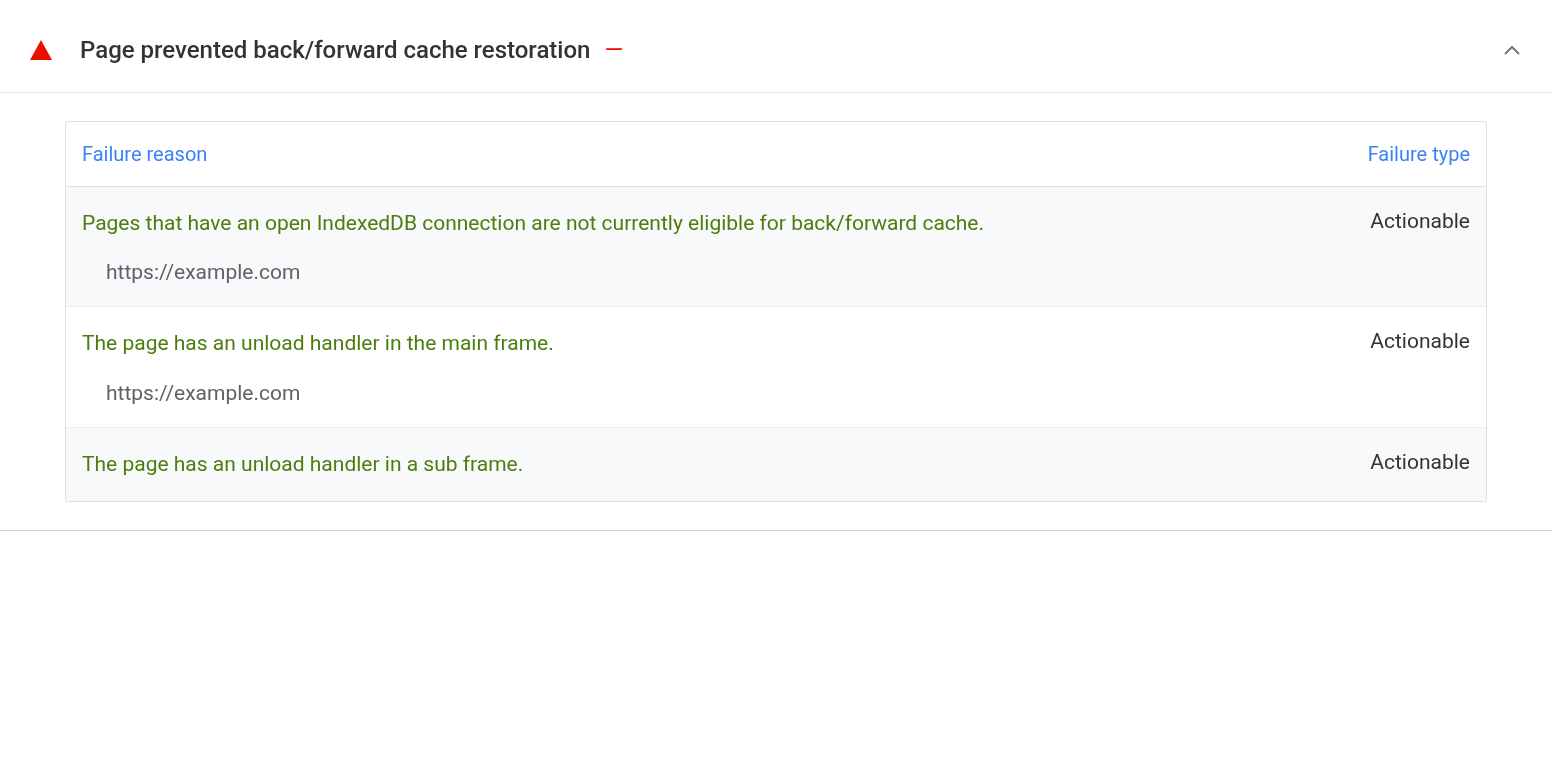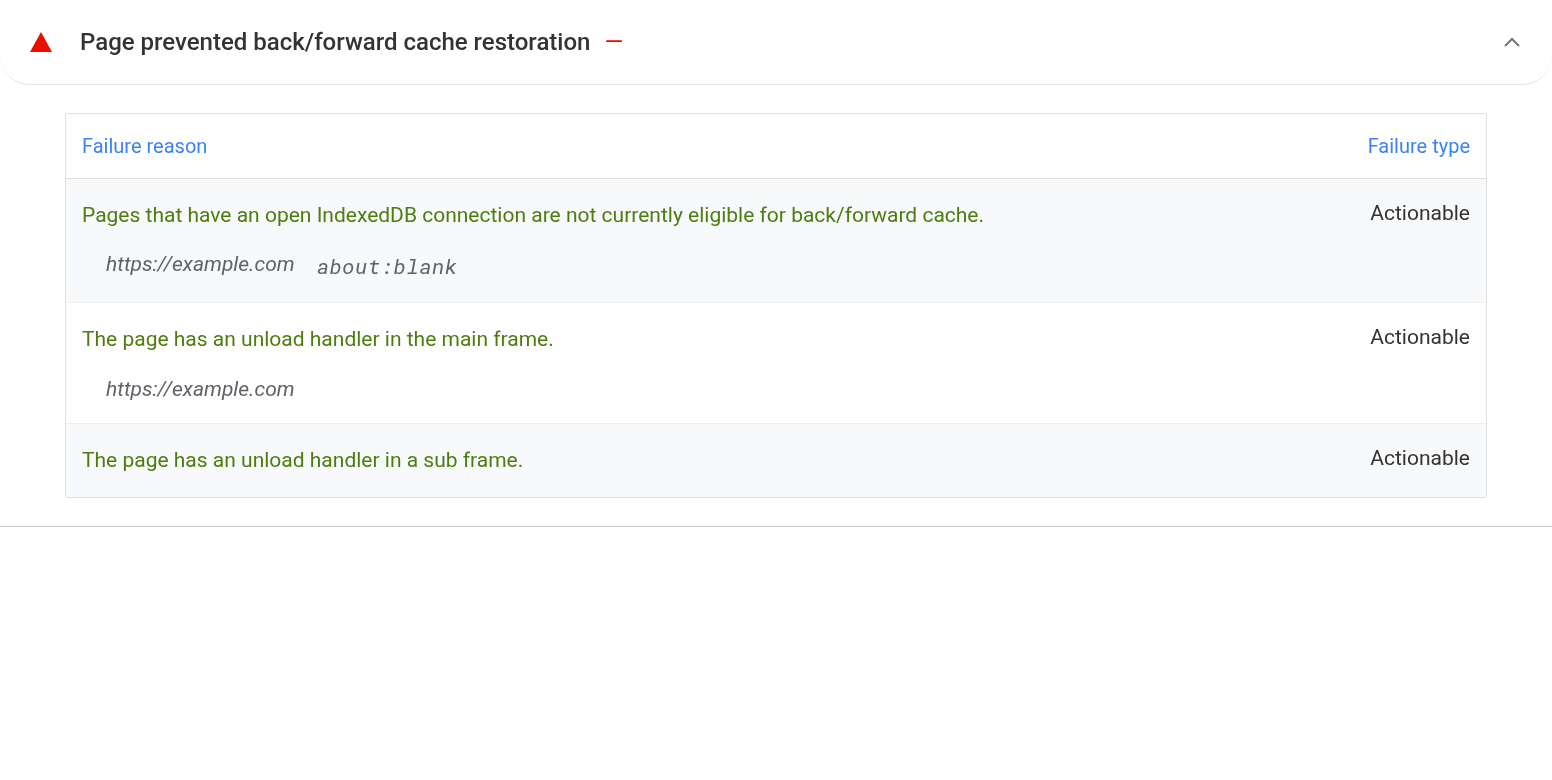--- a/index.html
+++ b/index.html
@@ -9,23 +9,22 @@
     }
     body {
       font-family: Roboto, -apple-system, BlinkMacSystemFont, "Segoe UI", Helvetica, Arial, sans-serif;
       background: #fff;
       color: #333;
       font-size: 20px;
     }
     .header {
       display: flex;
       align-items: center;
-      padding: 28px 30px 28px 30px;
+      padding: 36px 30px 28px 30px;
       border-bottom: 1px solid #e6e6e6;
-      border-radius: 30px;
     }
     .header-icon {
       width: 0;
       height: 0;
       border-left: 11px solid transparent;
       border-right: 11px solid transparent;
       border-bottom: 20px solid #eb0f00;
       margin-right: 28px;
       flex-shrink: 0;
     }
@@ -111,22 +110,22 @@
     }
     .row-type {
       font-size: 21px;
       color: #333;
       white-space: nowrap;
     }
     .row-urls {
       margin-top: 22px;
       padding-left: 24px;
       display: flex;
+      flex-direction: column;
       gap: 22px;
-      font-style: italic;
     }
     .row-url {
       font-size: 21px;
       color: #5f6368;
     }
     .row-url.mono {
       font-family: "Roboto Mono", "SF Mono", Menlo, Consolas, monospace;
       letter-spacing: 0.5px;
     }
     .bottom-border {
@@ -157,21 +156,20 @@
       <span>Failure type</span>
     </div>
     <div id="table-body">
         <div class="table-row">
           <div class="row-main">
             <div class="row-reason">Pages that have an open IndexedDB connection are not currently eligible for back/forward cache.</div>
             <div class="row-type">Actionable</div>
           </div>
           <div class="row-urls">
             <div class="row-url">https://example.com</div>
-            <div class="row-url mono">about:blank</div>
           </div>
         </div>
         <div class="table-row">
           <div class="row-main">
             <div class="row-reason">The page has an unload handler in the main frame.</div>
             <div class="row-type">Actionable</div>
           </div>
           <div class="row-urls">
             <div class="row-url">https://example.com</div>
           </div>

